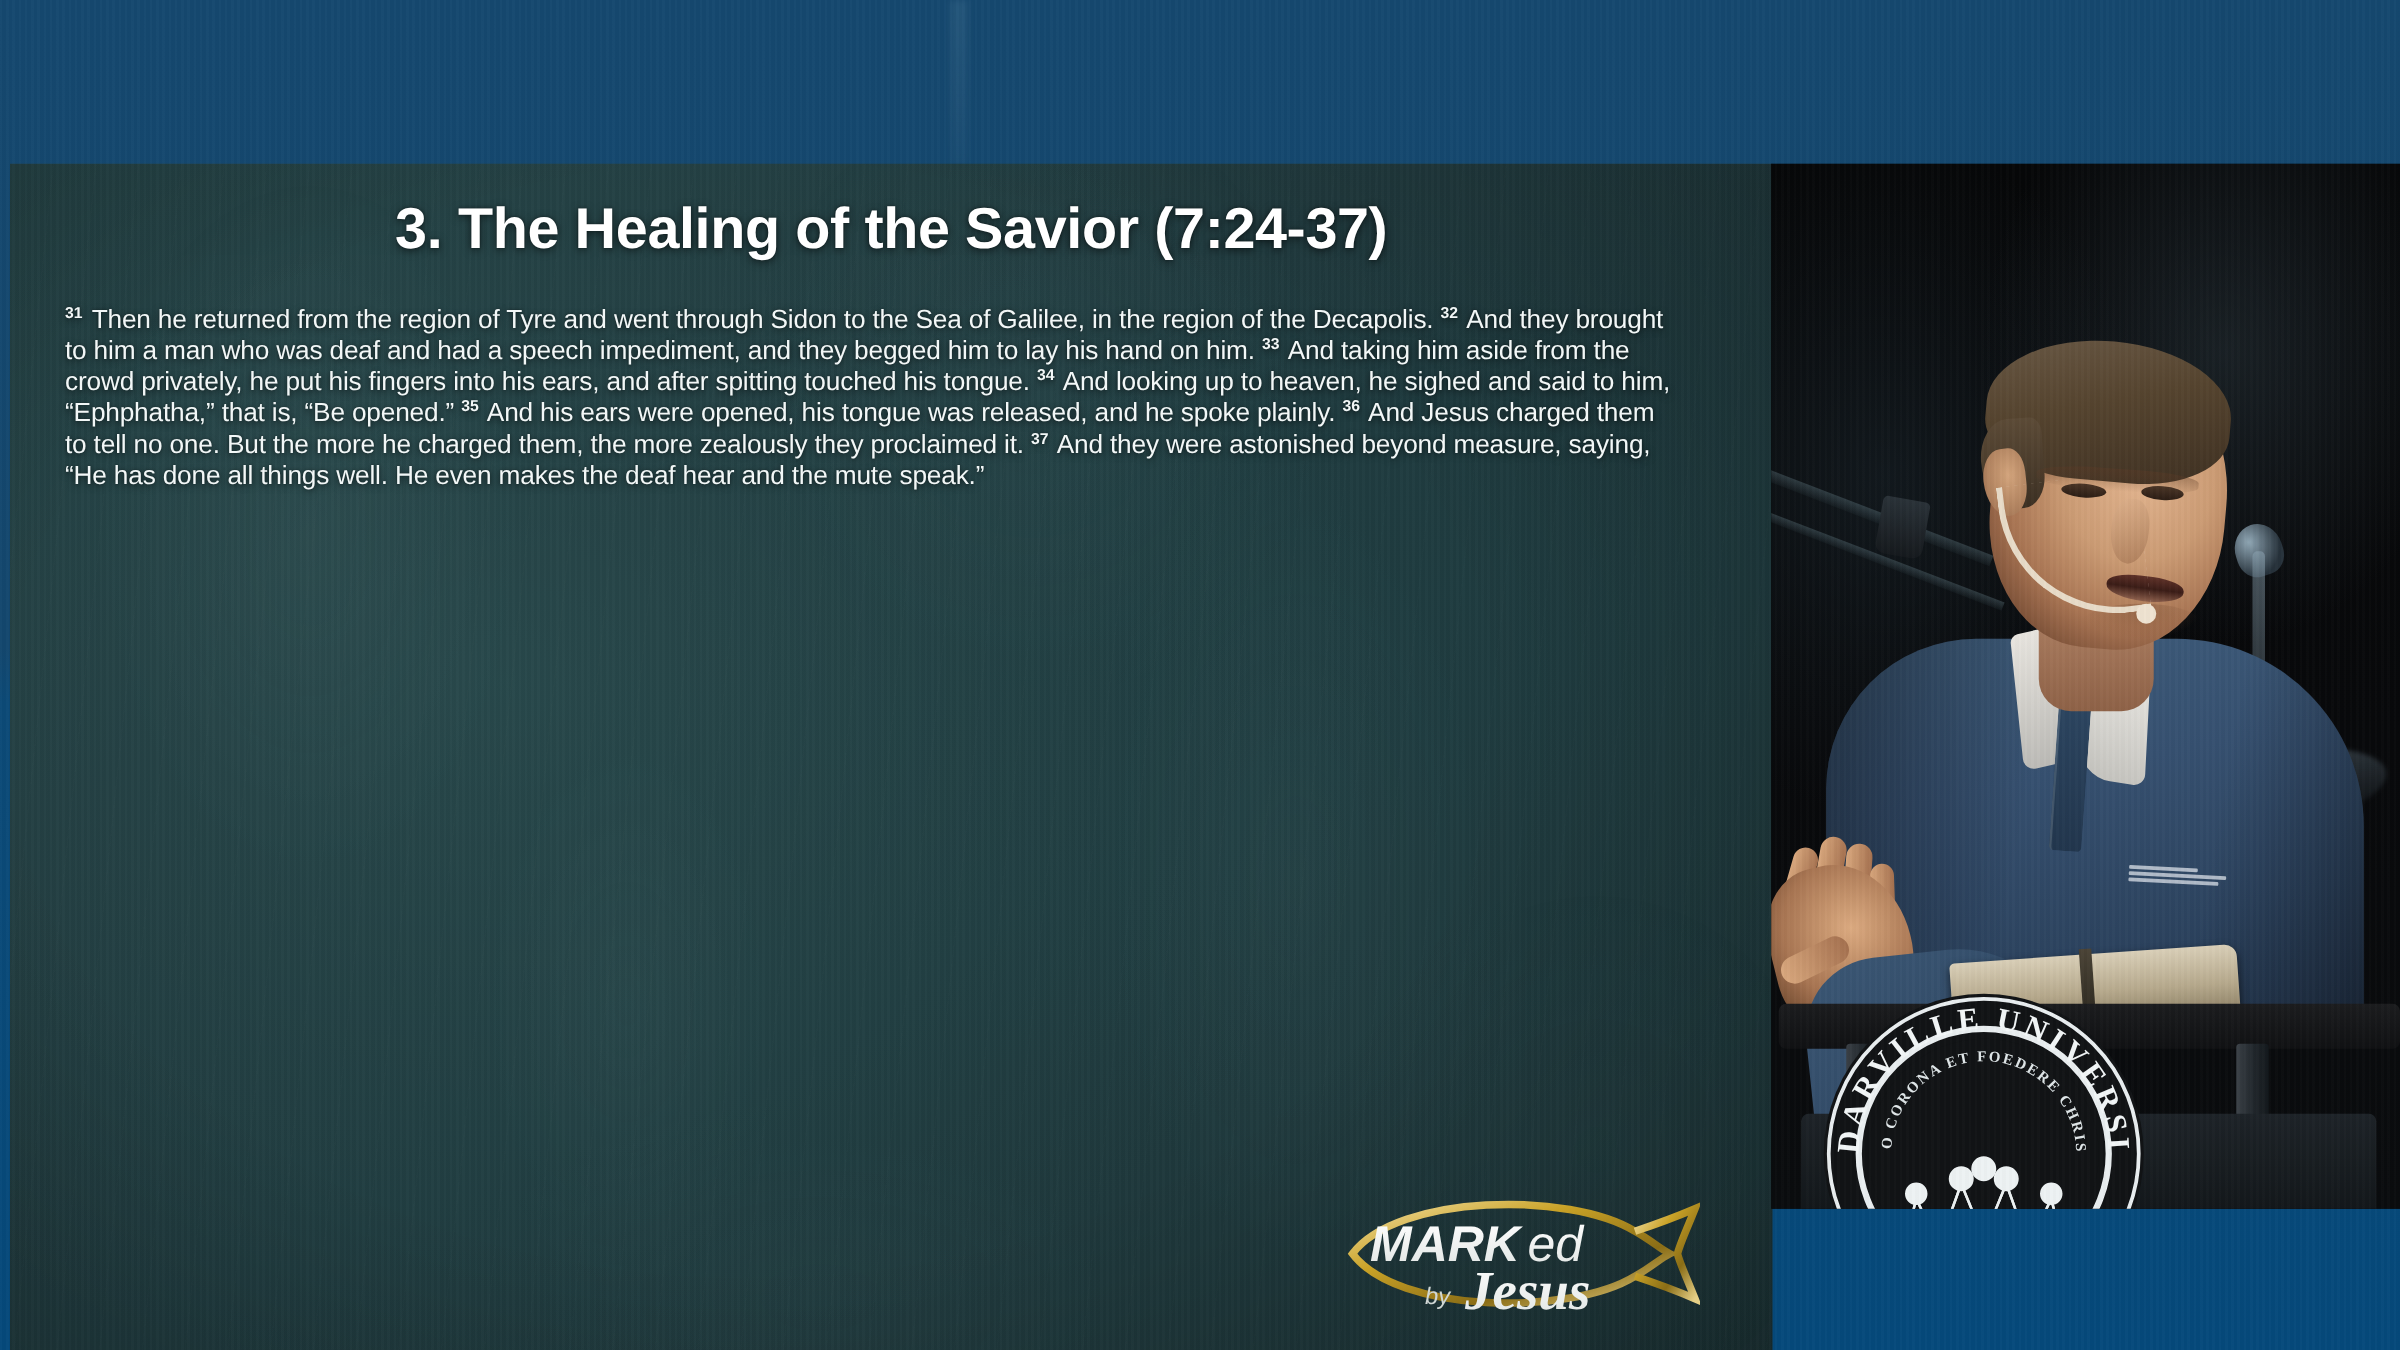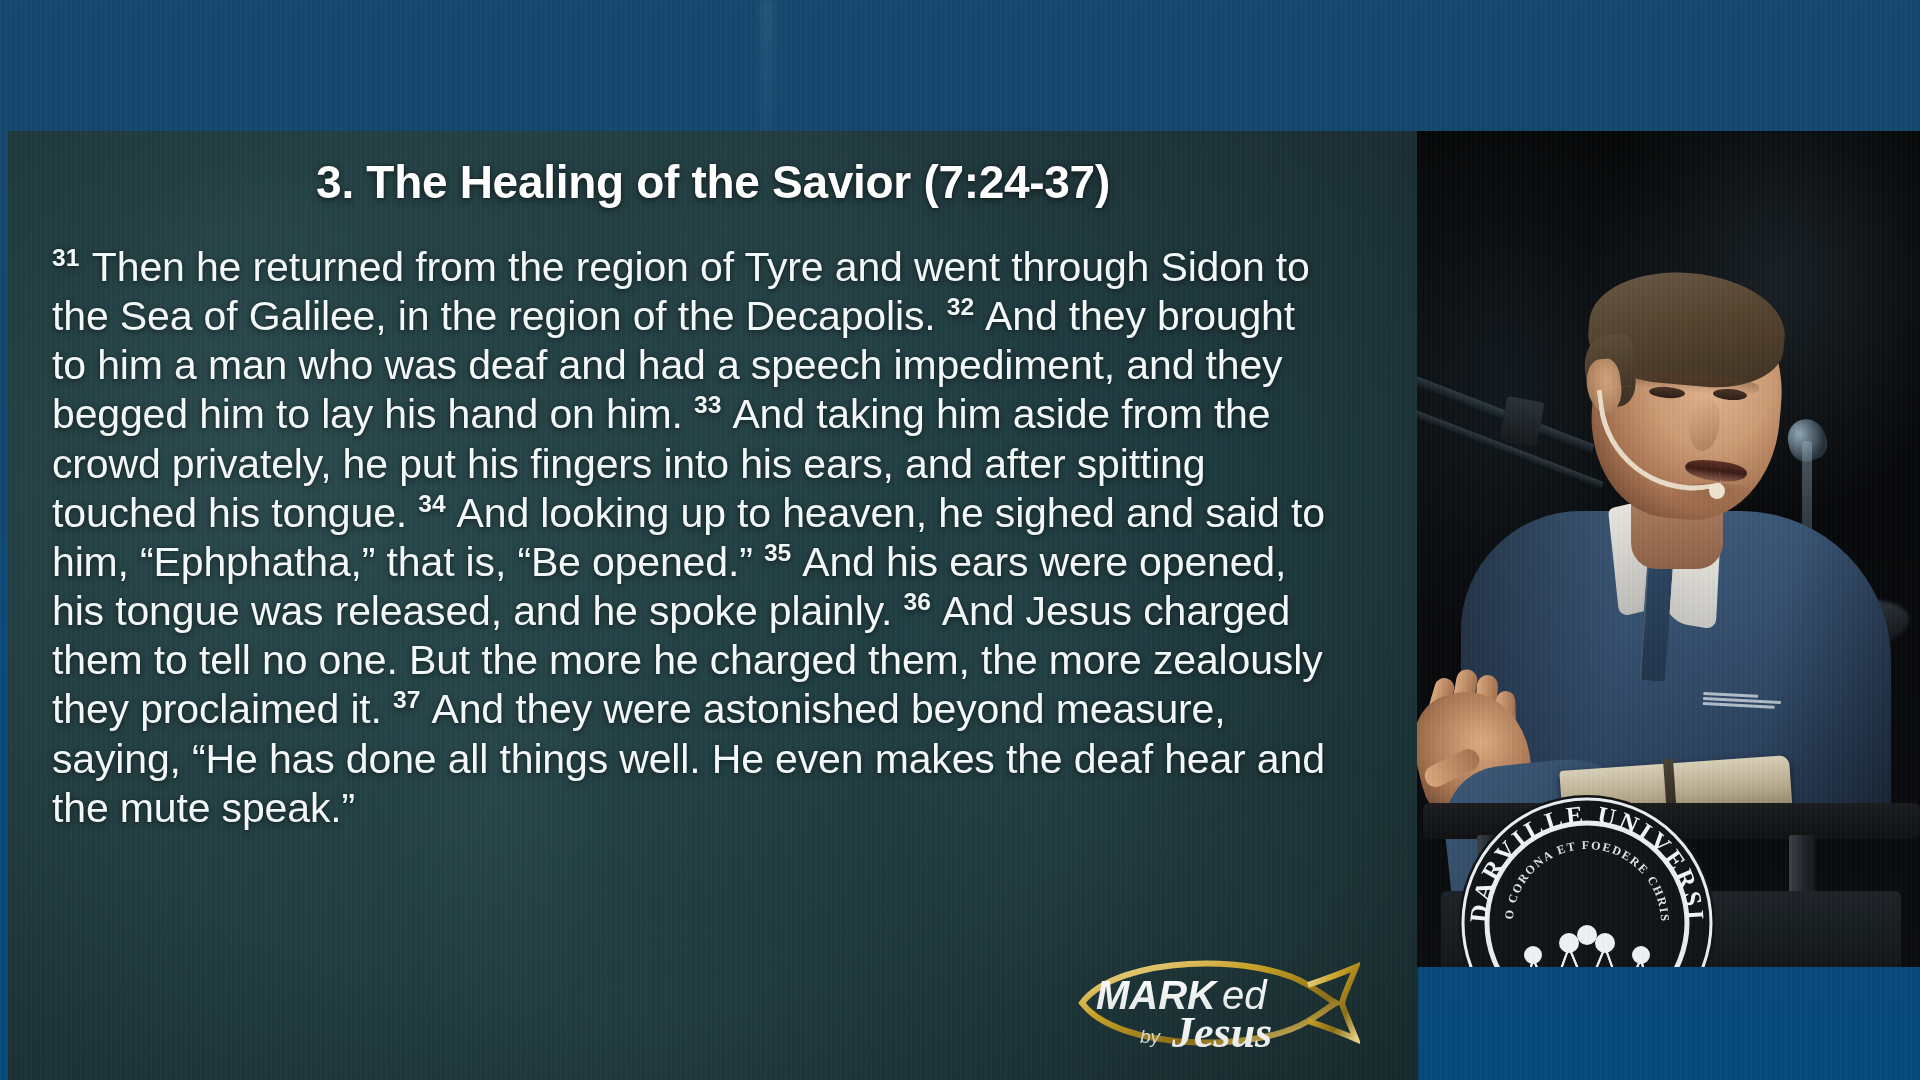--- a/index.html
+++ b/index.html
@@ -103,21 +103,21 @@
     color: #ffffff;
     font-size: 46px;
     font-weight: 700;
     letter-spacing: -0.3px;
     text-shadow: 0 2px 7px rgba(0,0,0,0.55), 0 0 2px rgba(0,0,0,0.4);
   }
 
   #scripture-body {
     margin-top: 34px;
     color: #f2f7f7;
-    font-size: 41px;
+    font-size: 21px;
     line-height: 1.195;
     letter-spacing: -0.15px;
     text-shadow: 0 2px 6px rgba(0,0,0,0.50), 0 0 2px rgba(0,0,0,0.35);
     max-width: 1285px;
   }
   #scripture-body .vnum {
     font-size: 0.60em;
     font-weight: 700;
     vertical-align: 0.62em;
     letter-spacing: 0;

